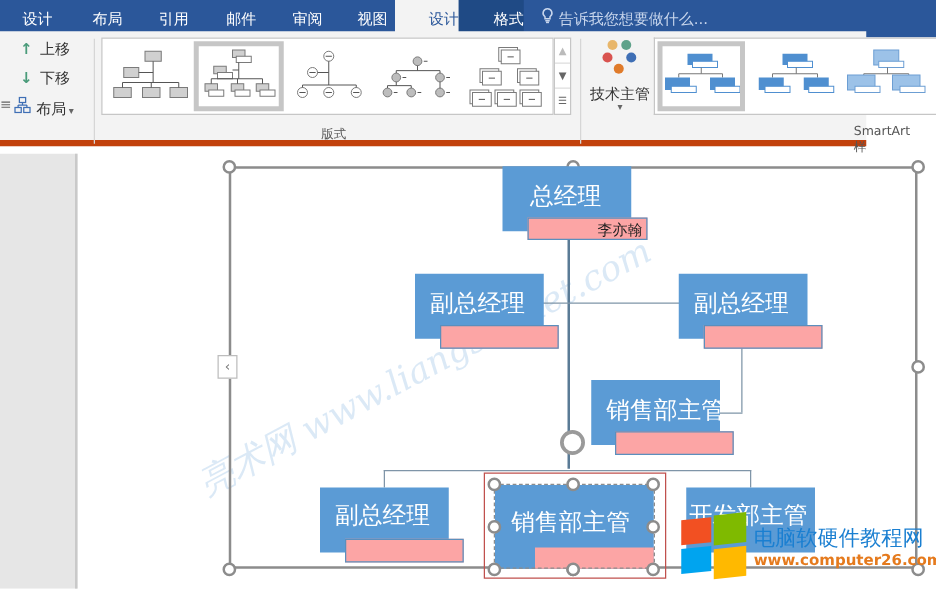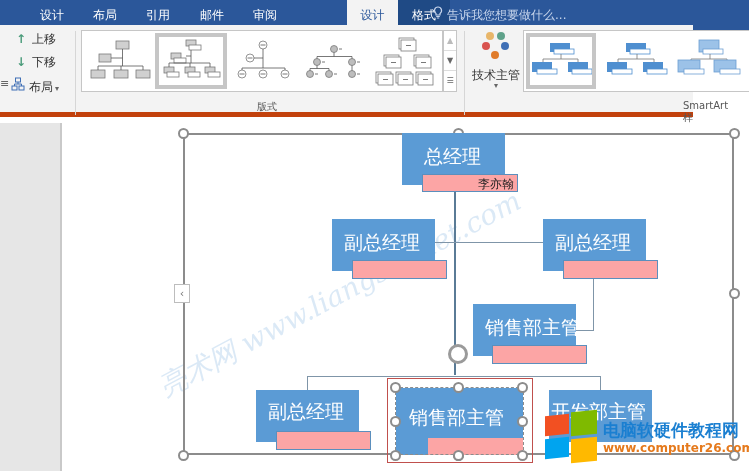--- a/index.html
+++ b/index.html
@@ -1,21 +1,21 @@
 <!DOCTYPE html>
 <html><head>
 <meta charset="utf-8">
 <style>
   * { box-sizing: border-box; margin: 0; padding: 0; }
   html, body { width: 749px; height: 471px; overflow: hidden; background: #fff; }
   body { font-family: "DejaVu Sans", "Liberation Sans", sans-serif; position: relative; }
 
   
   .tabbar { position: absolute; left: 0; top: 0; width: 749px; height: 30px; background: #2b579a; }
-  .tab { position: absolute; top: 0; height: 30px; line-height: 30px; font-size: 12px; color: #fff; text-align: center; cursor: pointer; margin-left: 31px; }
+  .tab { position: absolute; top: 0; height: 30px; line-height: 30px; font-size: 12px; color: #fff; text-align: right; cursor: pointer; }
   .tab.active { background: #f3f3f3; color: #2b579a; }
   .tab.format { background: #1f4a85; }
   .tellme { position: absolute; left: 433px; top: 0; height: 30px; line-height: 30px; font-size: 12px; color: #c7d5ec; }
   .tellme .bulb { display: inline-block; margin-right: 4px; }
 
   
   .ribbon { position: absolute; left: 0; top: 25px; width: 693px; height: 92px; background: #f3f3f3; border-bottom: 5px solid #c2410c; }
   .rbtn { position: absolute; font-size: 12px; color: #333; cursor: pointer; white-space: nowrap; }
   .rbtn .ico { display: inline-block; width: 14px; text-align: center; margin-right: 4px; }
   .arrow-up { color: #4a9b7a; font-weight: bold; }
@@ -52,32 +52,33 @@
   .sub-text { position: absolute; right: 3px; top: 1px; font-size: 12px; color: #222; }
 
   .sel-red { position: absolute; left: 387px; top: 378px; width: 146px; height: 85px; border: 1px solid #c0504d; }
   .sel-dash { position: absolute; left: 395px; top: 387px; width: 129px; height: 68px; border: 1px dashed #8c8c8c; }
   .rotate { position: absolute; left: 448px; top: 344px; width: 20px; height: 20px; border-radius: 50%; border: 3px solid #9a9a9a; background: #fff; }
 
   .watermark { position: absolute; color: rgba(91,155,213,0.22); font-family: "DejaVu Serif", serif; font-style: italic; font-size: 28px; white-space: nowrap; transform: rotate(-28deg); transform-origin: left bottom; pointer-events: none; }
 
   .brand { position: absolute; left: 545px; top: 415px; width: 204px; height: 56px; }
   .win { position: absolute; width: 24px; height: 20px; }
-  .brand-name { position: absolute; left: 58px; top: 4px; font-size: 17px; font-weight: bold; color: #1a7fd1; white-space: nowrap; }
+  .brand-name { position: absolute; left: 58px; top: 4px; font-size: 17px; font-weight: normal; color: #1a7fd1; white-space: nowrap; }
   .brand-url { position: absolute; left: 58px; top: 26px; font-size: 12px; font-weight: bold; color: #e57a1d; white-space: nowrap; }
 </style>
 </head>
 <body>
 
 <div class="tabbar">
   <div class="tab" style="left:0;width:42px">设计</div>
   <div class="tab" style="left:50px;width:48px">布局</div>
   <div class="tab" style="left:157px;width:48px">邮件</div>
   <div class="tab" style="left:103px;width:48px">引用</div>
   <div class="tab" style="left:210px;width:48px">审阅</div>
+  <div class="tab" style="left:262px;width:48px">视图</div>
   <div class="tab active" style="left:316px;width:51px">设计</div>
   <div class="tab format" style="left:367px;width:52px">格式</div>
   <div class="tellme">
     <span class="bulb">
       <svg width="10" height="13" viewBox="0 0 10 13">
           <path d="M5 1a3.5 3.5 0 0 0-2 6.4V9h4V7.4A3.5 3.5 0 0 0 5 1z" fill="none" stroke="#c7d5ec" stroke-width="1.2"></path>
           <path d="M3.2 10.5h3.6M3.8 12h2.4" stroke="#c7d5ec" stroke-width="1.2"></path>
         </svg>
     </span><span>告诉我您想要做什么...</span>
   </div>

